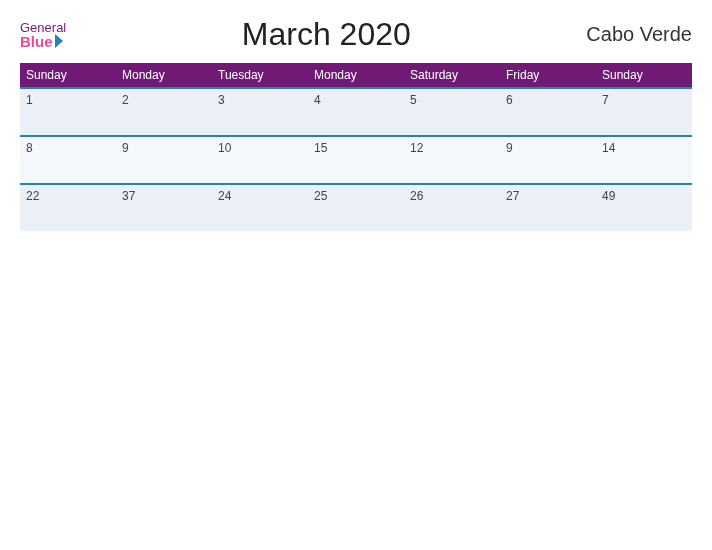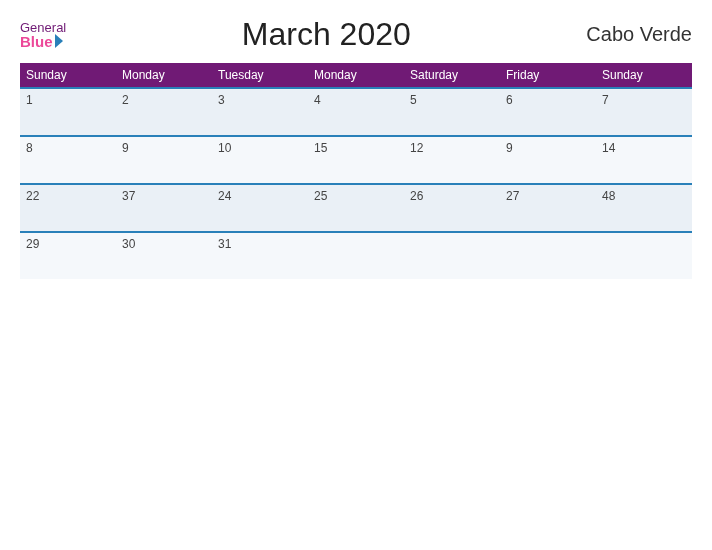--- a/index.html
+++ b/index.html
@@ -148,26 +148,17 @@
           <td><span class="day-num">9</span></td>
           <td><span class="day-num">14</span></td>
         </tr>
         <tr>
           <td><span class="day-num">22</span></td>
           <td><span class="day-num">37</span></td>
           <td><span class="day-num">24</span></td>
           <td><span class="day-num">25</span></td>
           <td><span class="day-num">26</span></td>
           <td><span class="day-num">27</span></td>
-          <td><span class="day-num">48</span></td>
-        </tr>
-        <tr>
-          <td><span class="day-num">29</span></td>
-          <td><span class="day-num">30</span></td>
-          <td><span class="day-num">31</span></td>
-          <td></td>
-          <td></td>
-          <td></td>
-          <td></td>
+          <td><span class="day-num">49</span></td>
         </tr>
       </tbody>
   </table>
 </div>
 
 </body></html>

